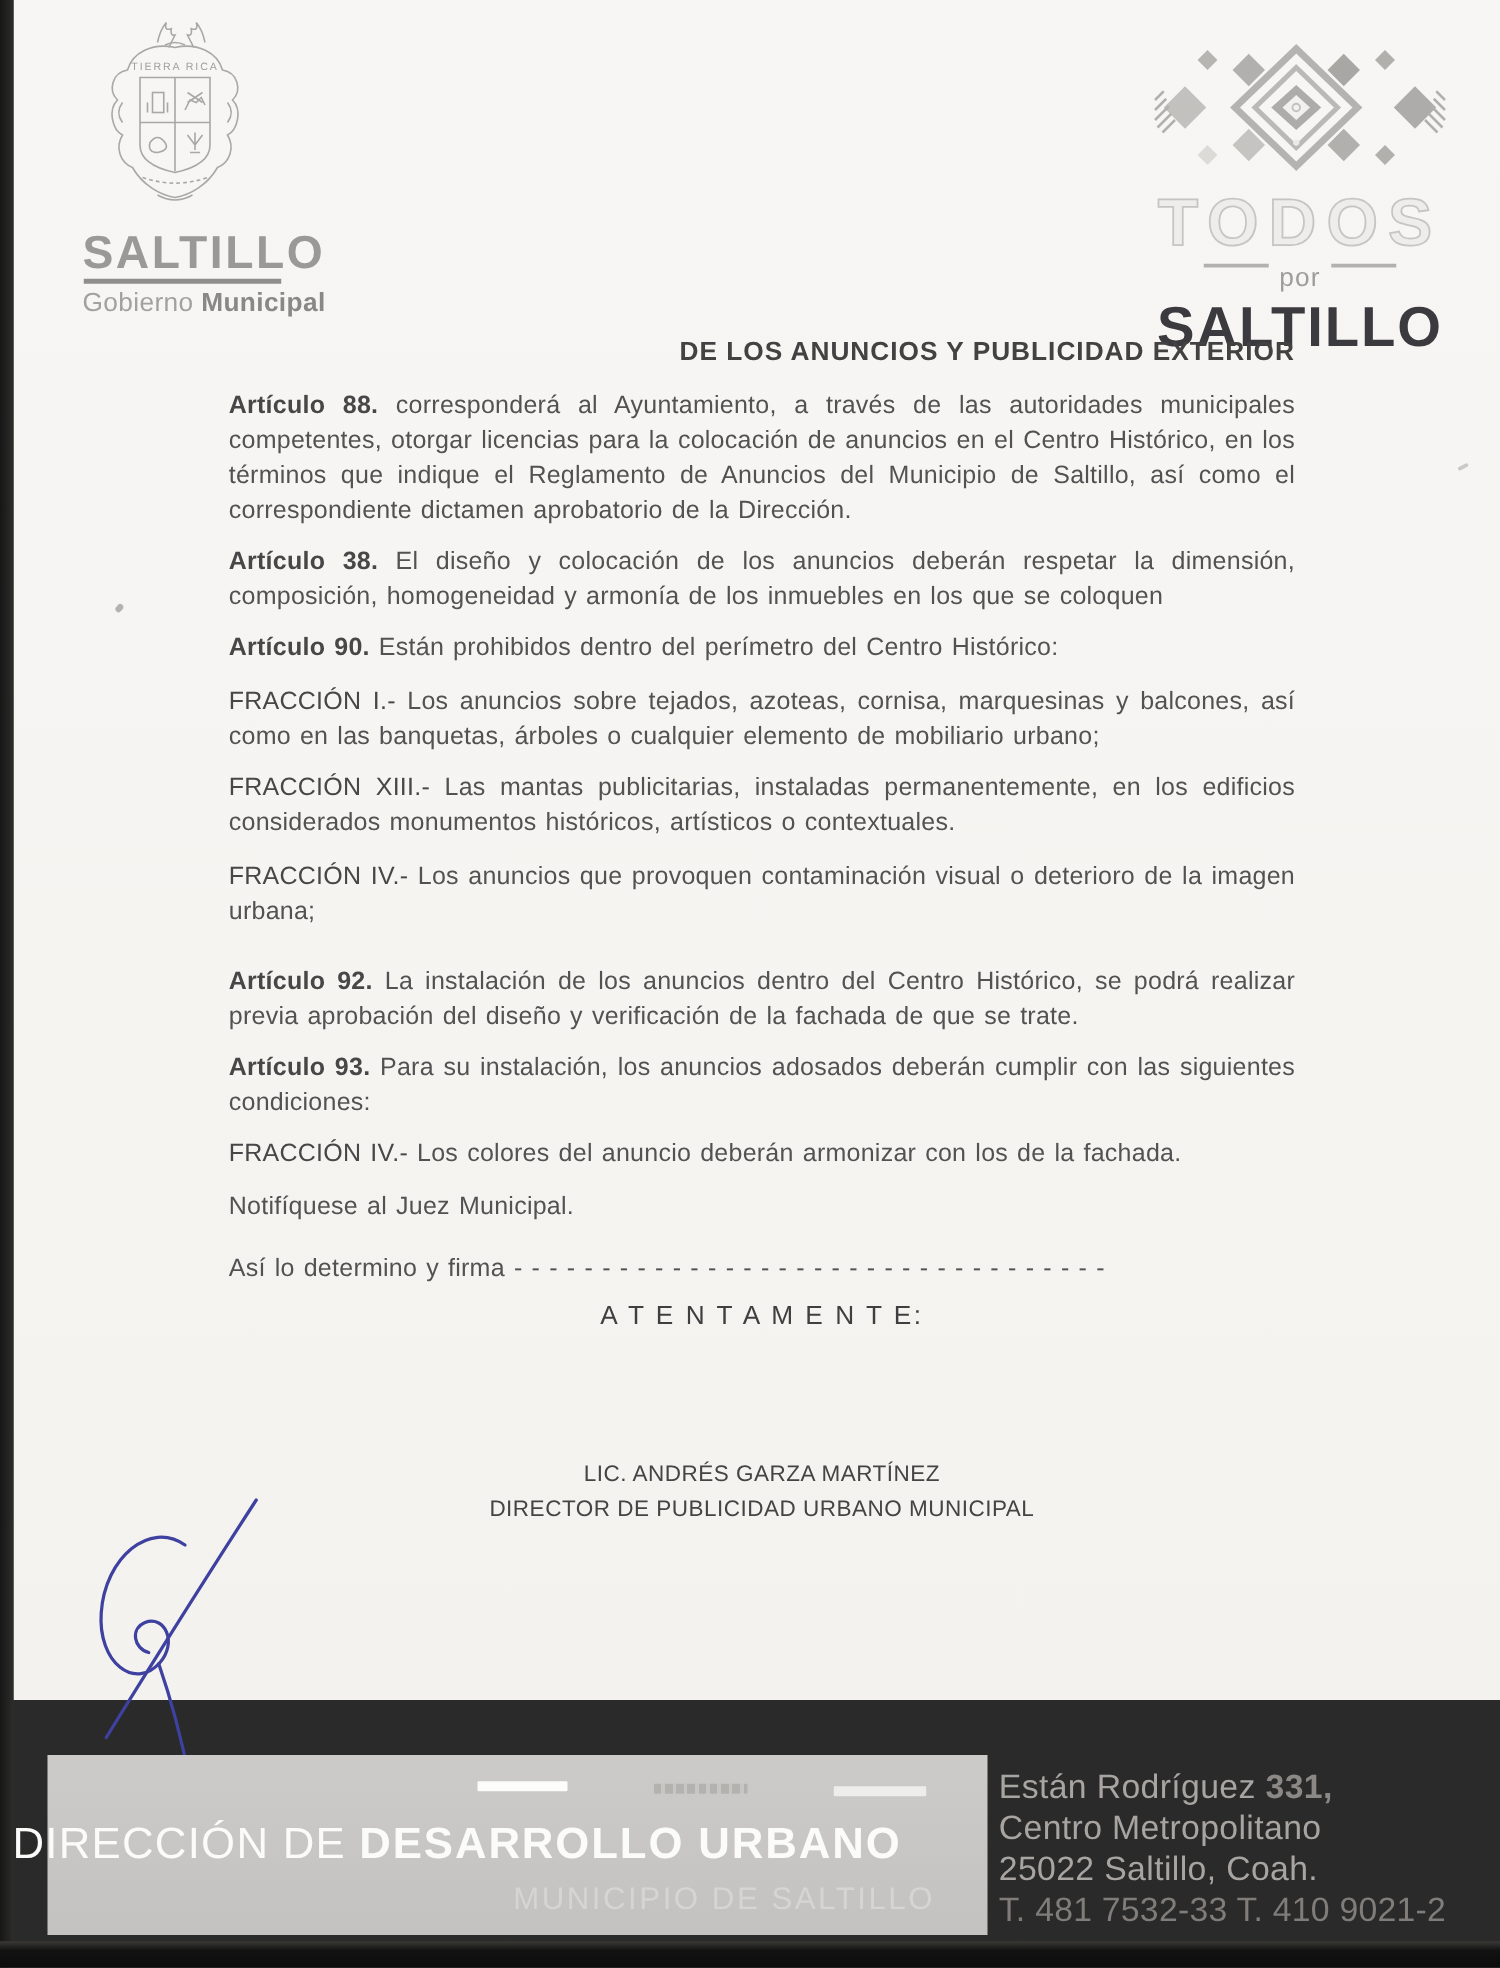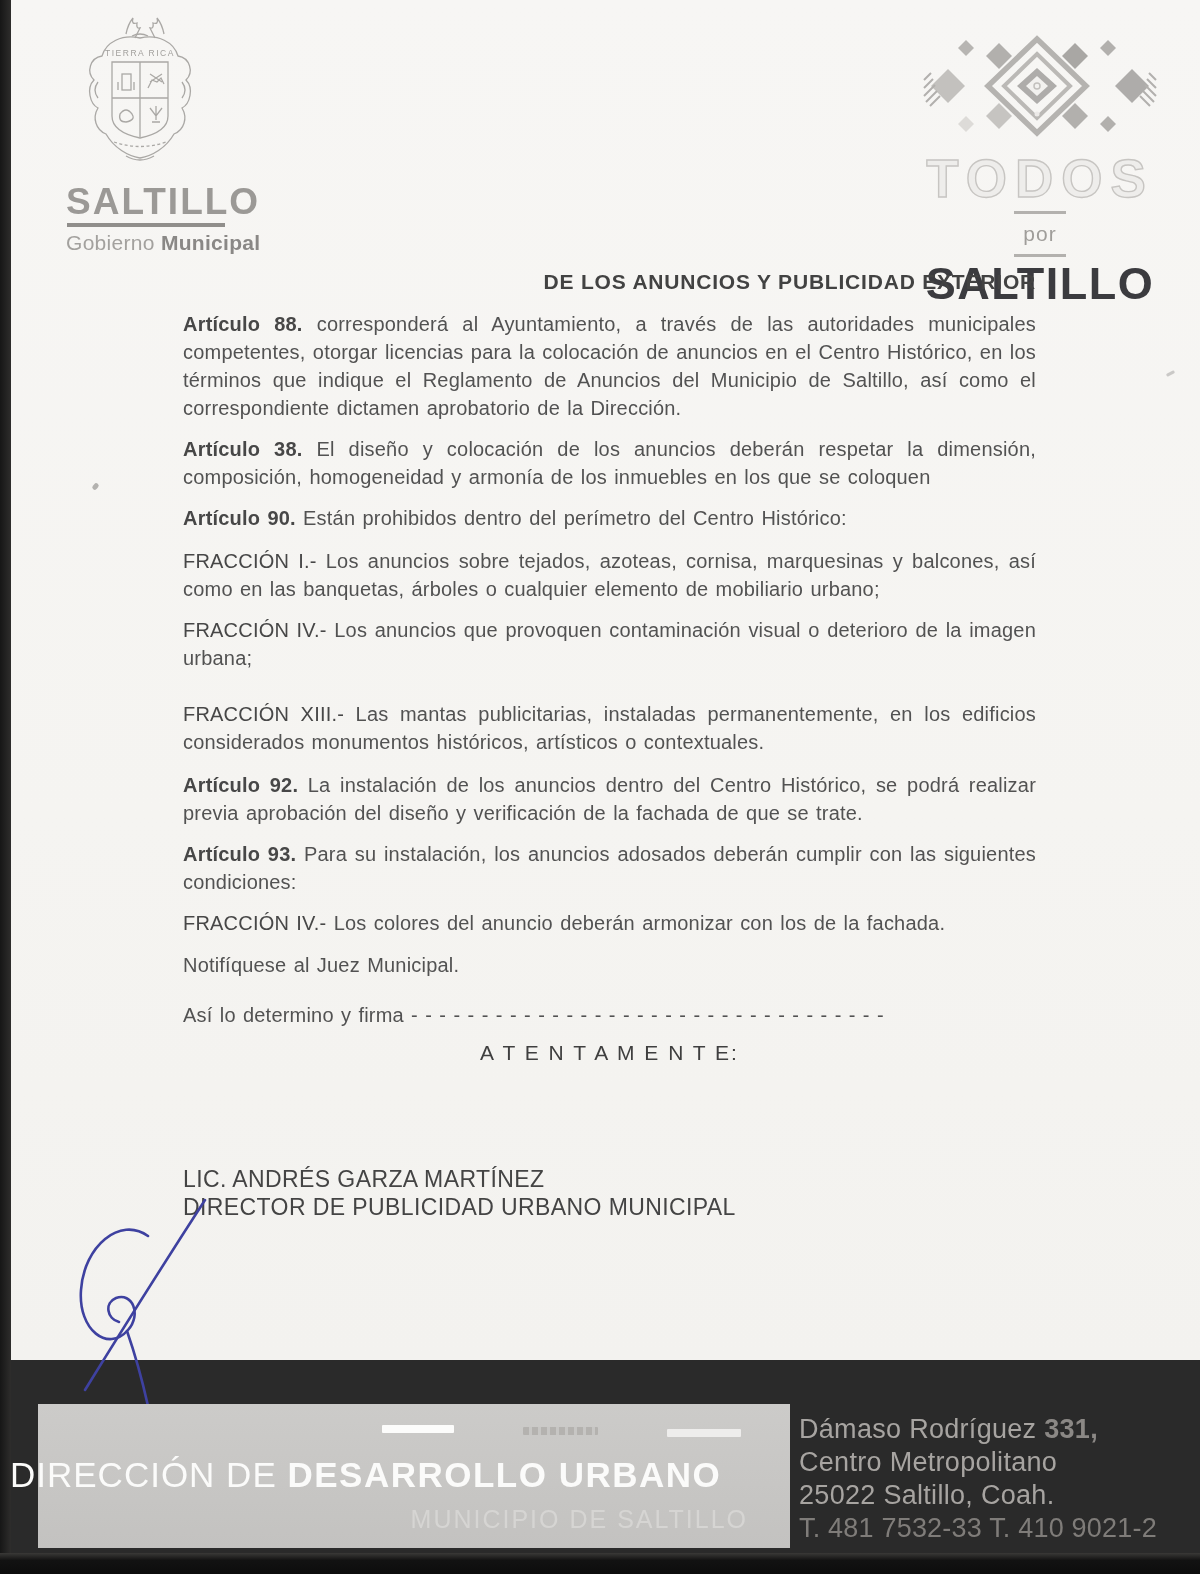--- a/index.html
+++ b/index.html
@@ -26,21 +26,21 @@
   .muni-sub .strong{color:#8a8886;font-weight:700;}
 
   
   .campaign{position:absolute;left:915px;top:28px;width:250px;text-align:center;}
   .campaign .motif{display:block;margin:0 auto;}
   .campaign-top{
     font-size:53px;font-weight:700;letter-spacing:8px;
     color:#eeedeb;-webkit-text-stroke:1.4px #c7c5c2;
     margin-top:2px;
   }
-  .campaign-mid{display:flex;align-items:center;justify-content:center;gap:8px;margin:2px 0 0;flex-direction:column;}
+  .campaign-mid{display:flex;justify-content:center;gap:8px;margin:2px 0 0;}
   .campaign-mid .bar{height:3px;width:52px;background:#b3b1ae;}
   .campaign-mid .word{font-size:21px;color:#9f9d9a;letter-spacing:1px;}
   .campaign-bottom{font-size:45px;font-weight:700;color:#3b3b3f;letter-spacing:1.5px;margin-top:1px;}
 
   
   .content{position:absolute;left:183px;top:270px;width:853px;color:#4e4e4e;}
   .doc-title{
     margin:0 0 16px 0;text-align:right;font-size:21px;font-weight:700;
     color:#424242;letter-spacing:.8px;
   }
@@ -48,21 +48,21 @@
     margin:0 0 13px 0;font-size:20px;line-height:28px;text-align:justify;
     letter-spacing:.2px;word-spacing:1.5px;color:#525252;
   }
   .para .lead{color:#474747;}
   .para .lead.strong{font-weight:700;}
   .mb15{margin-bottom:15px;} .mb28{margin-bottom:28px;} .mb14{margin-bottom:14px;}
   .mb22{margin-bottom:22px;} .mb12{margin-bottom:12px;}
   .salutation{
     margin:0 0 100px 0;text-align:center;font-size:21px;color:#3f3f3f;letter-spacing:2px;
   }
-  .signer{text-align:left;font-size:23px;line-height:28px;color:#444444;letter-spacing:.4px;}
+  .signer{text-align:center;font-size:18px;line-height:28px;color:#444444;letter-spacing:.4px;}
 
   
   .signature{position:absolute;left:48px;top:1188px;}
 
   
   .speck1{position:absolute;left:93px;top:483px;width:5px;height:7px;border-radius:3px;
     background:#8f8d8a;opacity:.65;transform:rotate(40deg);}
   .speck2{position:absolute;left:1166px;top:372px;width:9px;height:3px;border-radius:2px;
     background:#aeacaa;opacity:.6;transform:rotate(-28deg);}
 
@@ -176,23 +176,23 @@
     <h1 class="doc-title">DE LOS ANUNCIOS Y PUBLICIDAD EXTERIOR</h1>
 
     <p class="para"><span class="lead strong">Artículo 88.</span><span> corresponderá al Ayuntamiento, a través de las autoridades municipales competentes, otorgar licencias para la colocación de anuncios en el Centro Histórico, en los términos que indique el Reglamento de Anuncios del Municipio de Saltillo, así como el correspondiente dictamen aprobatorio de la Dirección.</span></p>
 
     <p class="para"><span class="lead strong">Artículo 38.</span><span> El diseño y colocación de los anuncios deberán respetar la dimensión, composición, homogeneidad y armonía de los inmuebles en los que se coloquen</span></p>
 
     <p class="para mb15"><span class="lead strong">Artículo 90.</span><span> Están prohibidos dentro del perímetro del Centro Histórico:</span></p>
 
     <p class="para"><span class="lead">FRACCIÓN I.-</span><span> Los anuncios sobre tejados, azoteas, cornisa, marquesinas y balcones, así como en las banquetas, árboles o cualquier elemento de mobiliario urbano;</span></p>
 
+    <p class="para mb15"><span class="lead">FRACCIÓN XIII.-</span><span> Las mantas publicitarias, instaladas permanentemente, en los edificios considerados monumentos históricos, artísticos o contextuales.</span></p>
+
     <p class="para mb28"><span class="lead">FRACCIÓN IV.-</span><span> Los anuncios que provoquen contaminación visual o deterioro de la imagen urbana;</span></p>
-
-    <p class="para mb15"><span class="lead">FRACCIÓN XIII.-</span><span> Las mantas publicitarias, instaladas permanentemente, en los edificios considerados monumentos históricos, artísticos o contextuales.</span></p>
 
     <p class="para"><span class="lead strong">Artículo 92.</span><span> La instalación de los anuncios dentro del Centro Histórico, se podrá realizar previa aprobación del diseño y verificación de la fachada de que se trate.</span></p>
 
     <p class="para"><span class="lead strong">Artículo 93.</span><span> Para su instalación, los anuncios adosados deberán cumplir con las siguientes condiciones:</span></p>
 
     <p class="para mb14"><span class="lead">FRACCIÓN IV.-</span><span> Los colores del anuncio deberán armonizar con los de la fachada.</span></p>
 
     <p class="para mb22"><span>Notifíquese al Juez Municipal.</span></p>
 
     <p class="para mb12"><span>Así lo determino y firma - - - - - -  - - - - - - - - - - - - - - - - - - - - - - - - - - - -</span></p>
@@ -219,19 +219,19 @@
 
   <div class="banner">
     <div class="banner-dash dash1"></div>
     <div class="banner-dash dash2"></div>
     <div class="banner-dash dash3"></div>
   </div>
   <div class="banner-line1"><span>DIRECCIÓN DE </span><span class="emph">DESARROLLO URBANO</span></div>
   <div class="banner-line2">MUNICIPIO DE SALTILLO</div>
 
   <div class="address">
-    <div><span>Dámaso Rodríguez </span><span class="num">331,</span></div>
+    <div><span>Están Rodríguez </span><span class="num">331,</span></div>
     <div>Centro Metropolitano</div>
     <div>25022 Saltillo, Coah.</div>
     <div class="phones">T. 481 7532-33 T. 410 9021-2</div>
   </div>
 
 </div>
 
 </body></html>

